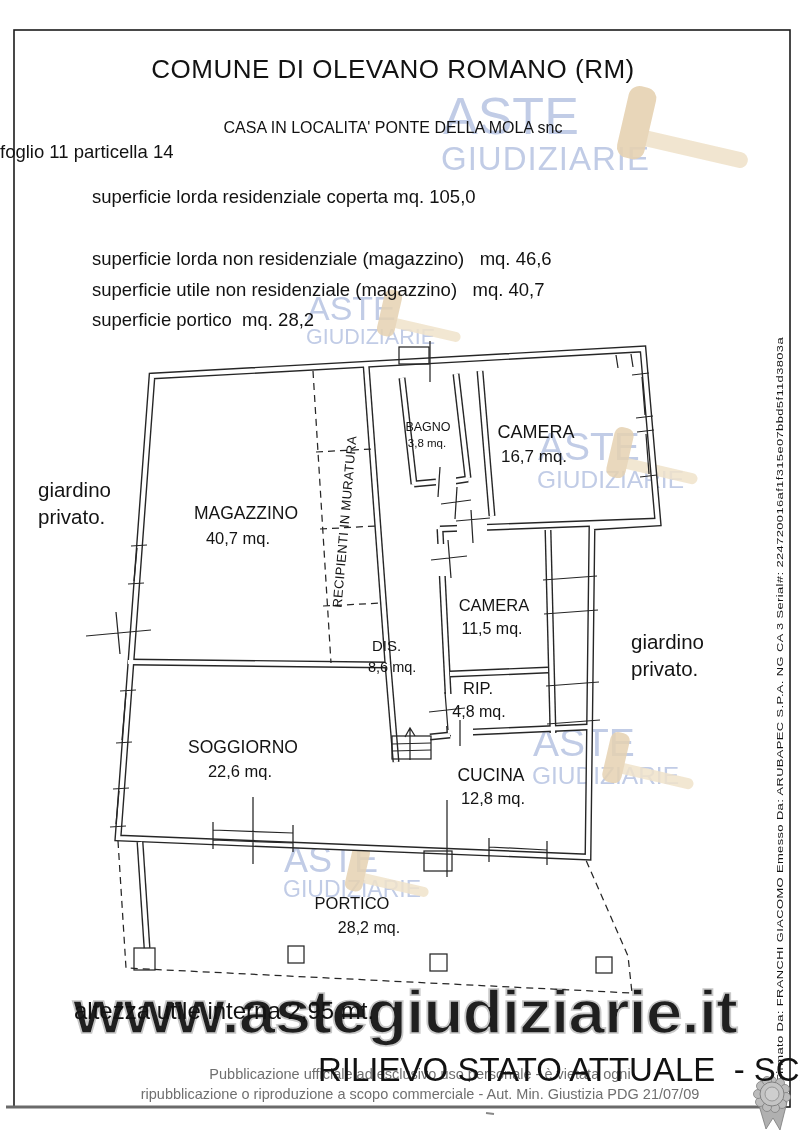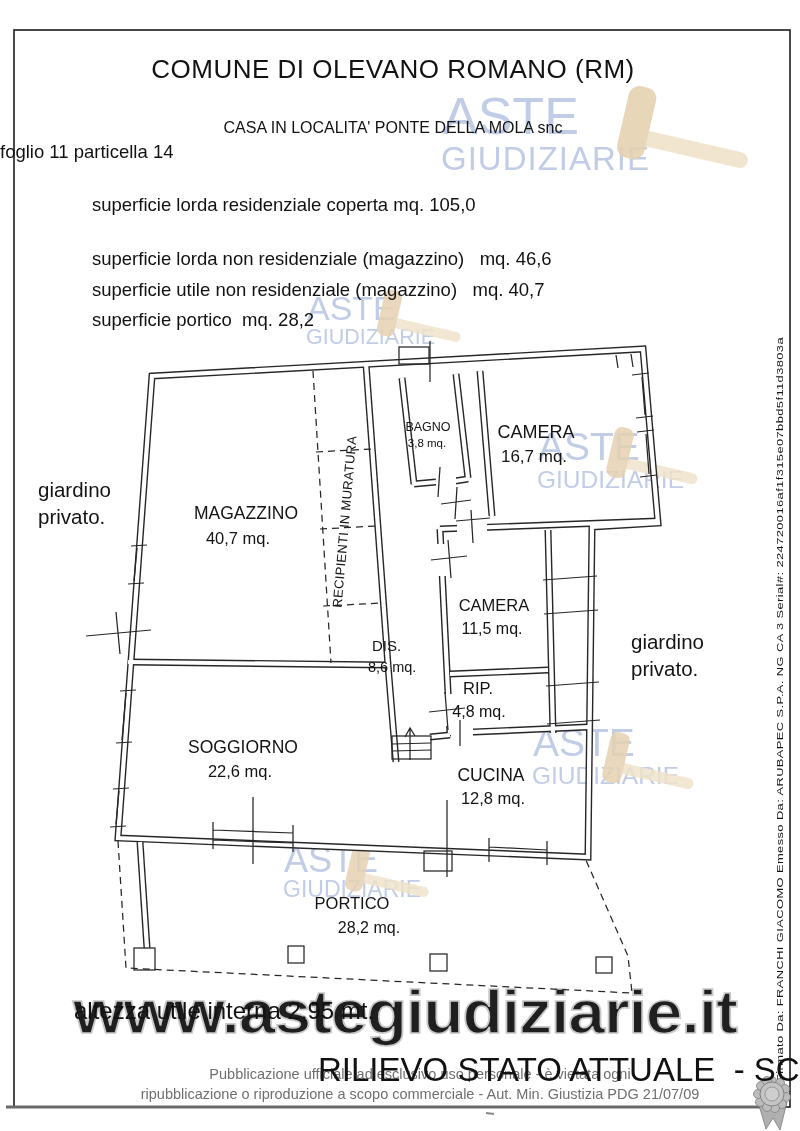--- a/index.html
+++ b/index.html
@@ -3,21 +3,21 @@
 <meta charset="utf-8">
 <style>
   html,body{margin:0;padding:0;background:#fff;}
   .page{position:relative;width:800px;height:1131px;background:#fff;overflow:hidden;
         font-family:"Liberation Sans", sans-serif;color:#121212;}
   .abs{position:absolute;white-space:pre;}
   .title{left:0;right:14px;top:54px;text-align:center;font-size:26px;letter-spacing:.5px;}
   .subtitle{left:0;right:14px;top:103px;text-align:center;font-size:16px;margin-top:16px;}
   .parcel{left:0;right:14px;top:141px;font-size:18.5px;}
   .surf{left:92px;font-size:18.5px;}
-  .s1{top:194px}.s2{top:210px}.s3{top:248px}.s4{top:279px}.s5{top:309px}
+  .s1{top:186px}.s2{top:210px}.s3{top:248px}.s4{top:279px}.s5{top:309px}
   .altezza{left:74px;top:997px;font-size:24px;}
   .rilievo{left:318px;top:1051px;font-size:33px;}
   .disc{left:68px;right:28px;text-align:center;font-size:14.5px;color:#6f6f6f;white-space:pre;}
   .d1{top:1066px}.d2{top:1086px}
   svg{position:absolute;left:0;top:0;}
   svg text{font-family:"Liberation Sans", sans-serif;fill:#141414;}
   .wm{fill:#b4c1e1;opacity:.82;}
   .thin{stroke:#262626;stroke-width:1.25;fill:none;}
   .dash{stroke:#262626;stroke-width:1.25;fill:none;stroke-dasharray:7 5;}
 </style>

